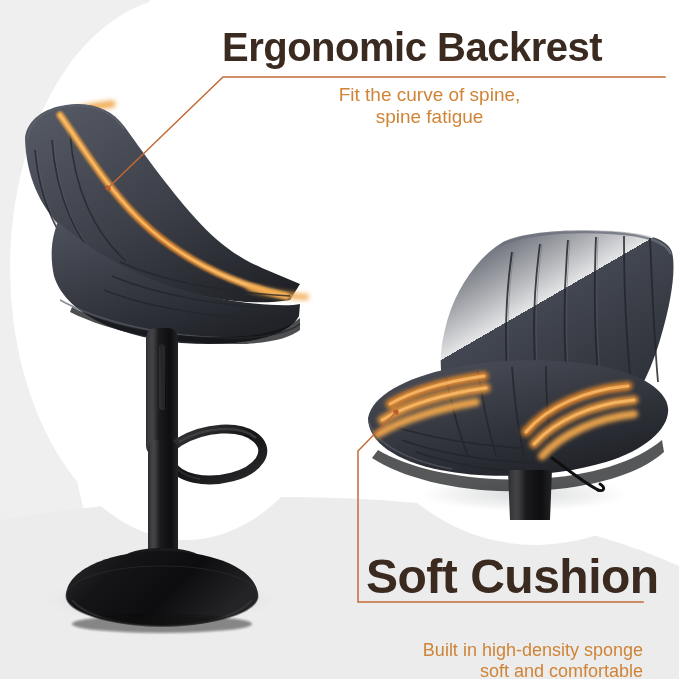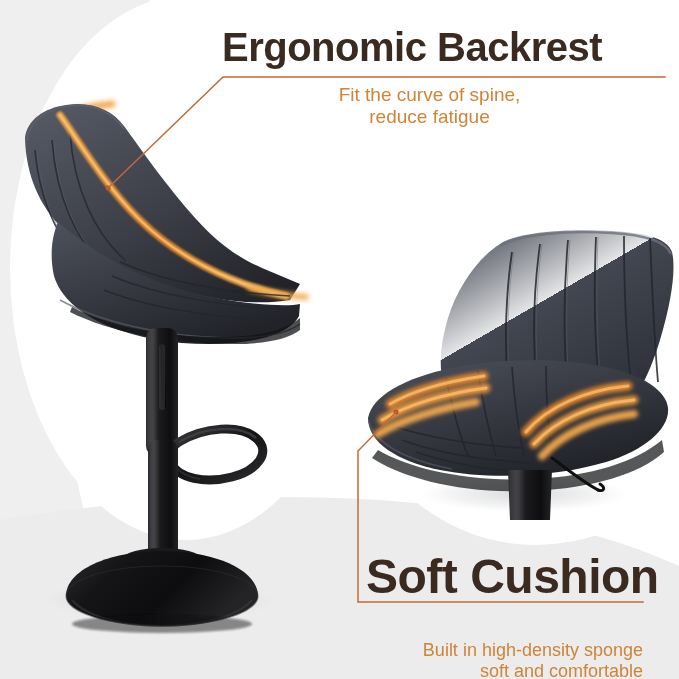--- a/index.html
+++ b/index.html
@@ -331,21 +331,21 @@
     <g>
       <circle cx="396" cy="412" r="2.6" fill="#b8562a"></circle>
       <path d="M396,412 L358,451 L358,602 L643,602" stroke="#c26a36" stroke-width="1.5" fill="none" stroke-linejoin="miter" stroke-linecap="square"></path>
     </g>
   </svg>
 
   <div class="headline" id="top-headline">Ergonomic Backrest</div>
 
   <div class="sub" id="top-sub">
     <span class="sub-line">Fit the curve of spine,</span>
-    <span class="sub-line">reduce fatigue</span>
+    <span class="sub-line">spine fatigue</span>
   </div>
 
   <div class="headline" id="bottom-headline">Soft Cushion</div>
 
   <div class="sub" id="bottom-sub">
     <span class="sub-line">Built in high-density sponge</span>
     <span class="sub-line">soft and comfortable</span>
   </div>
 
 </div>

